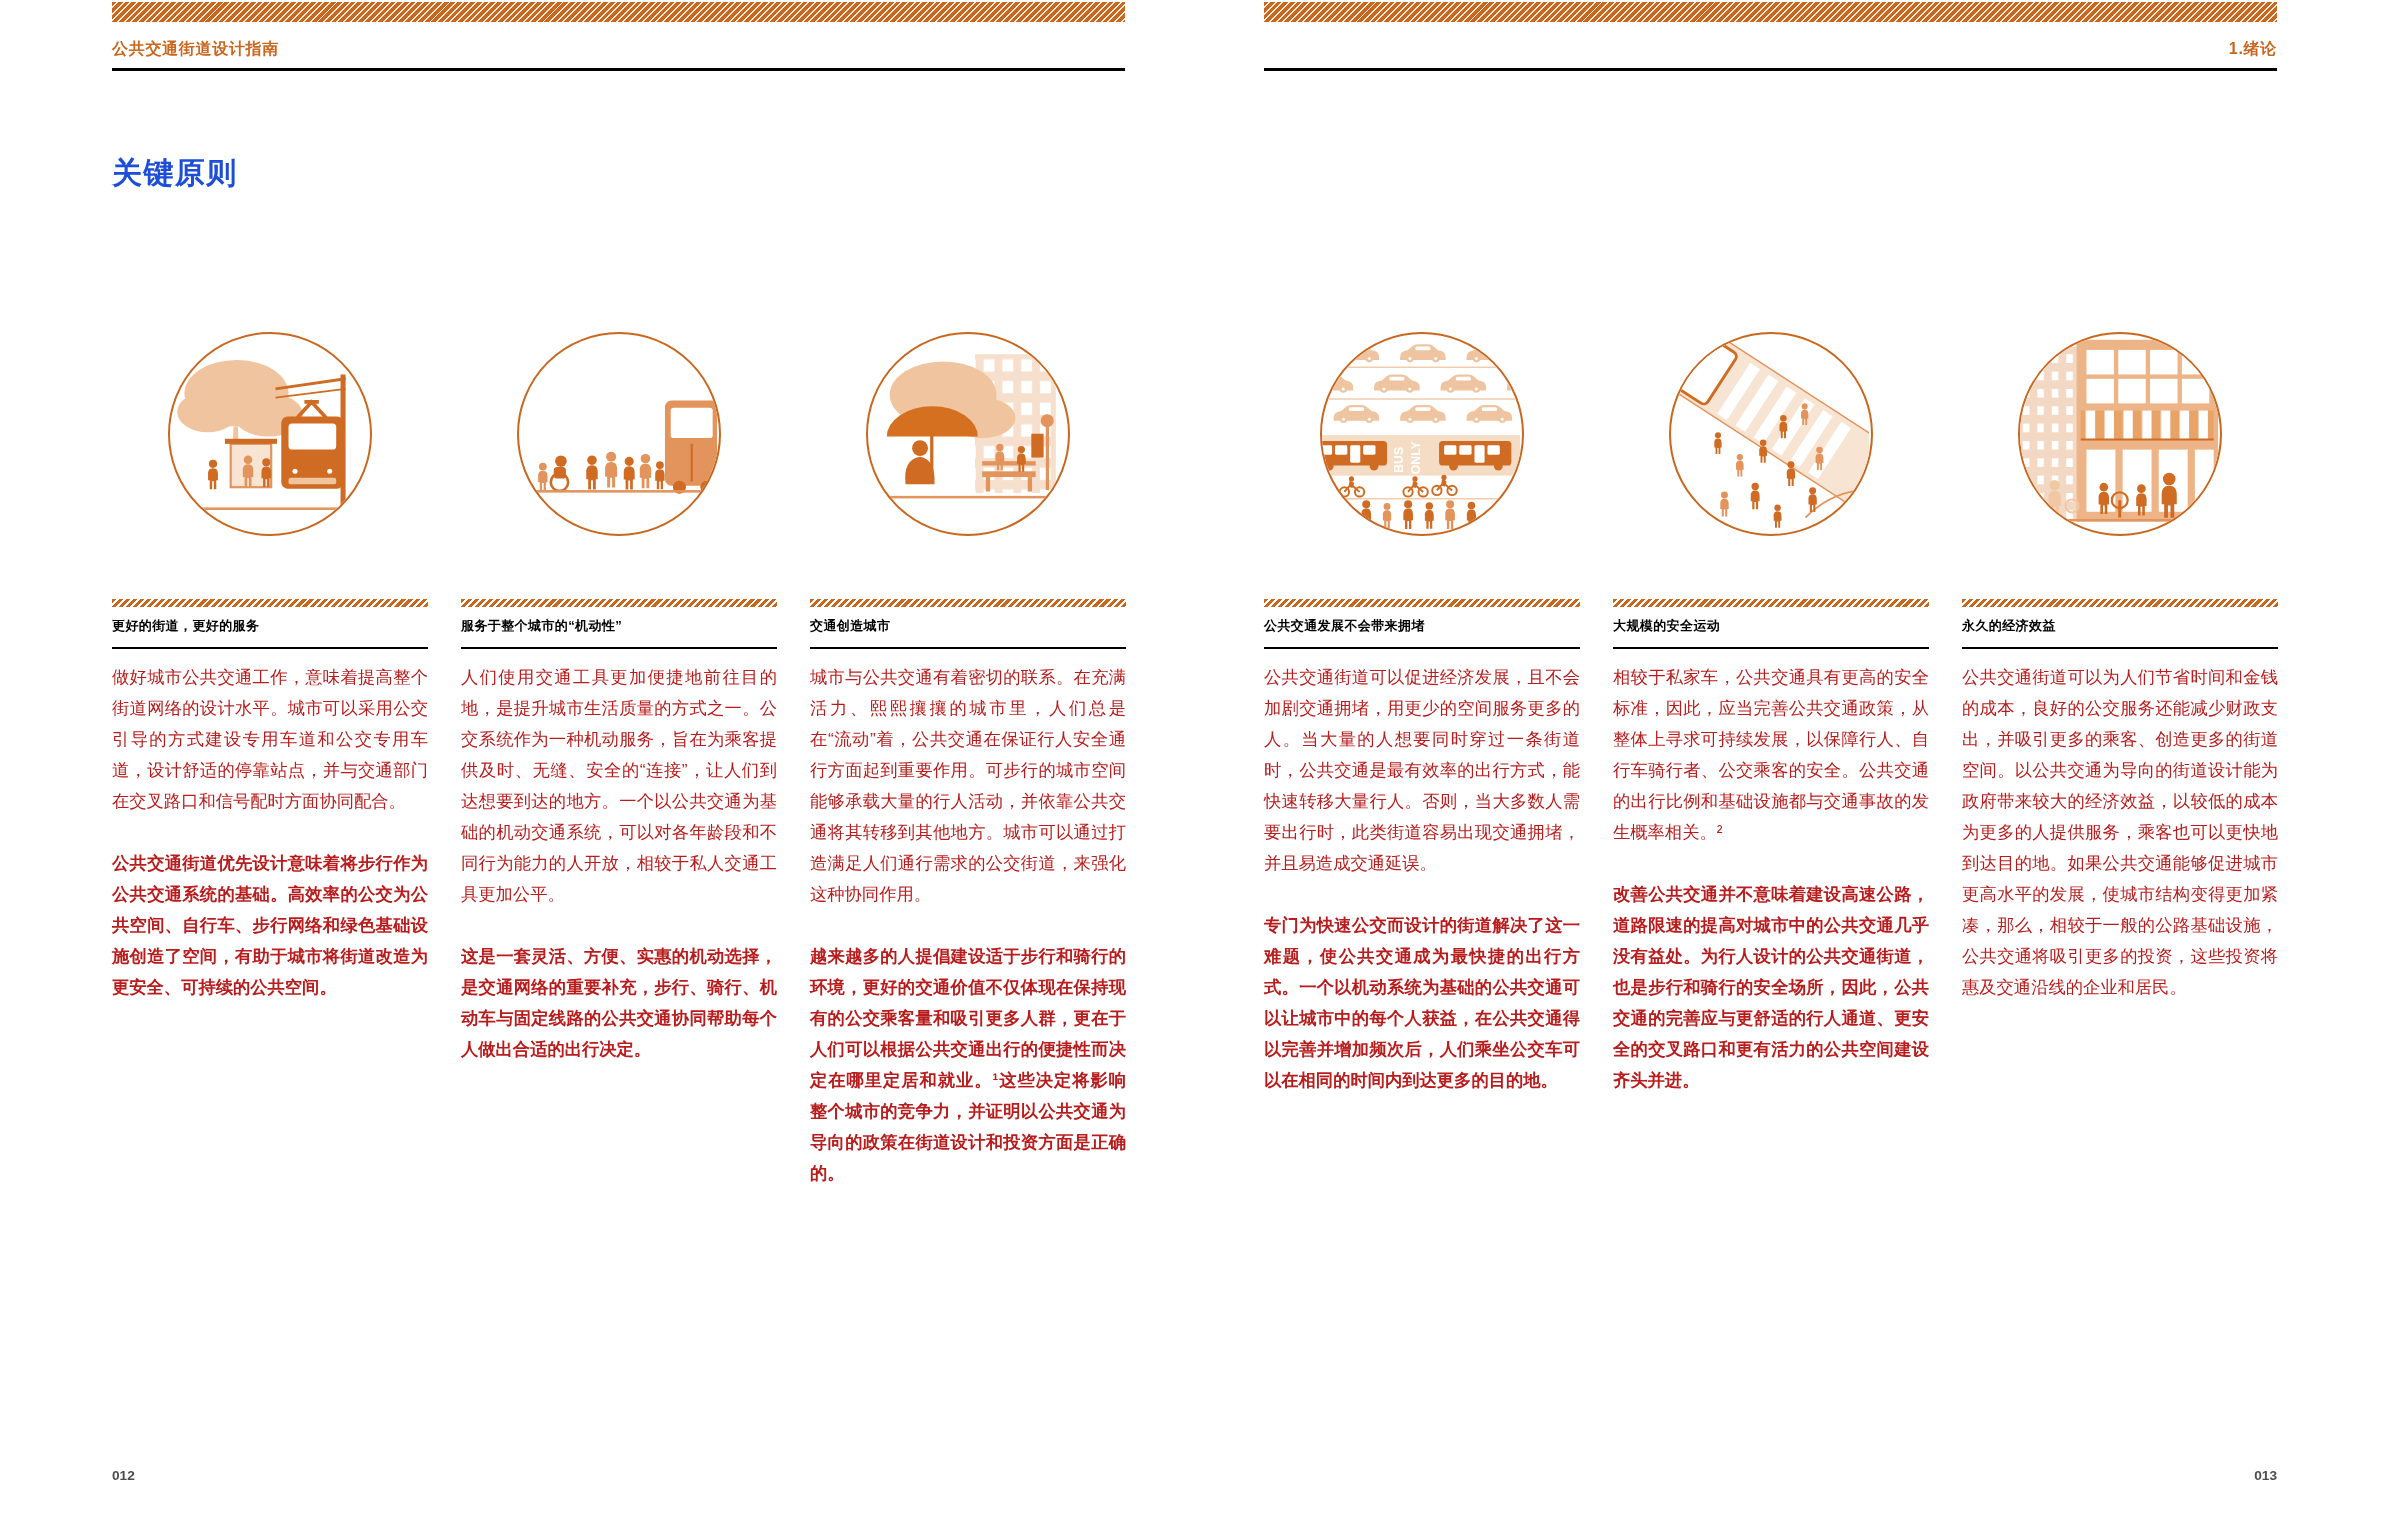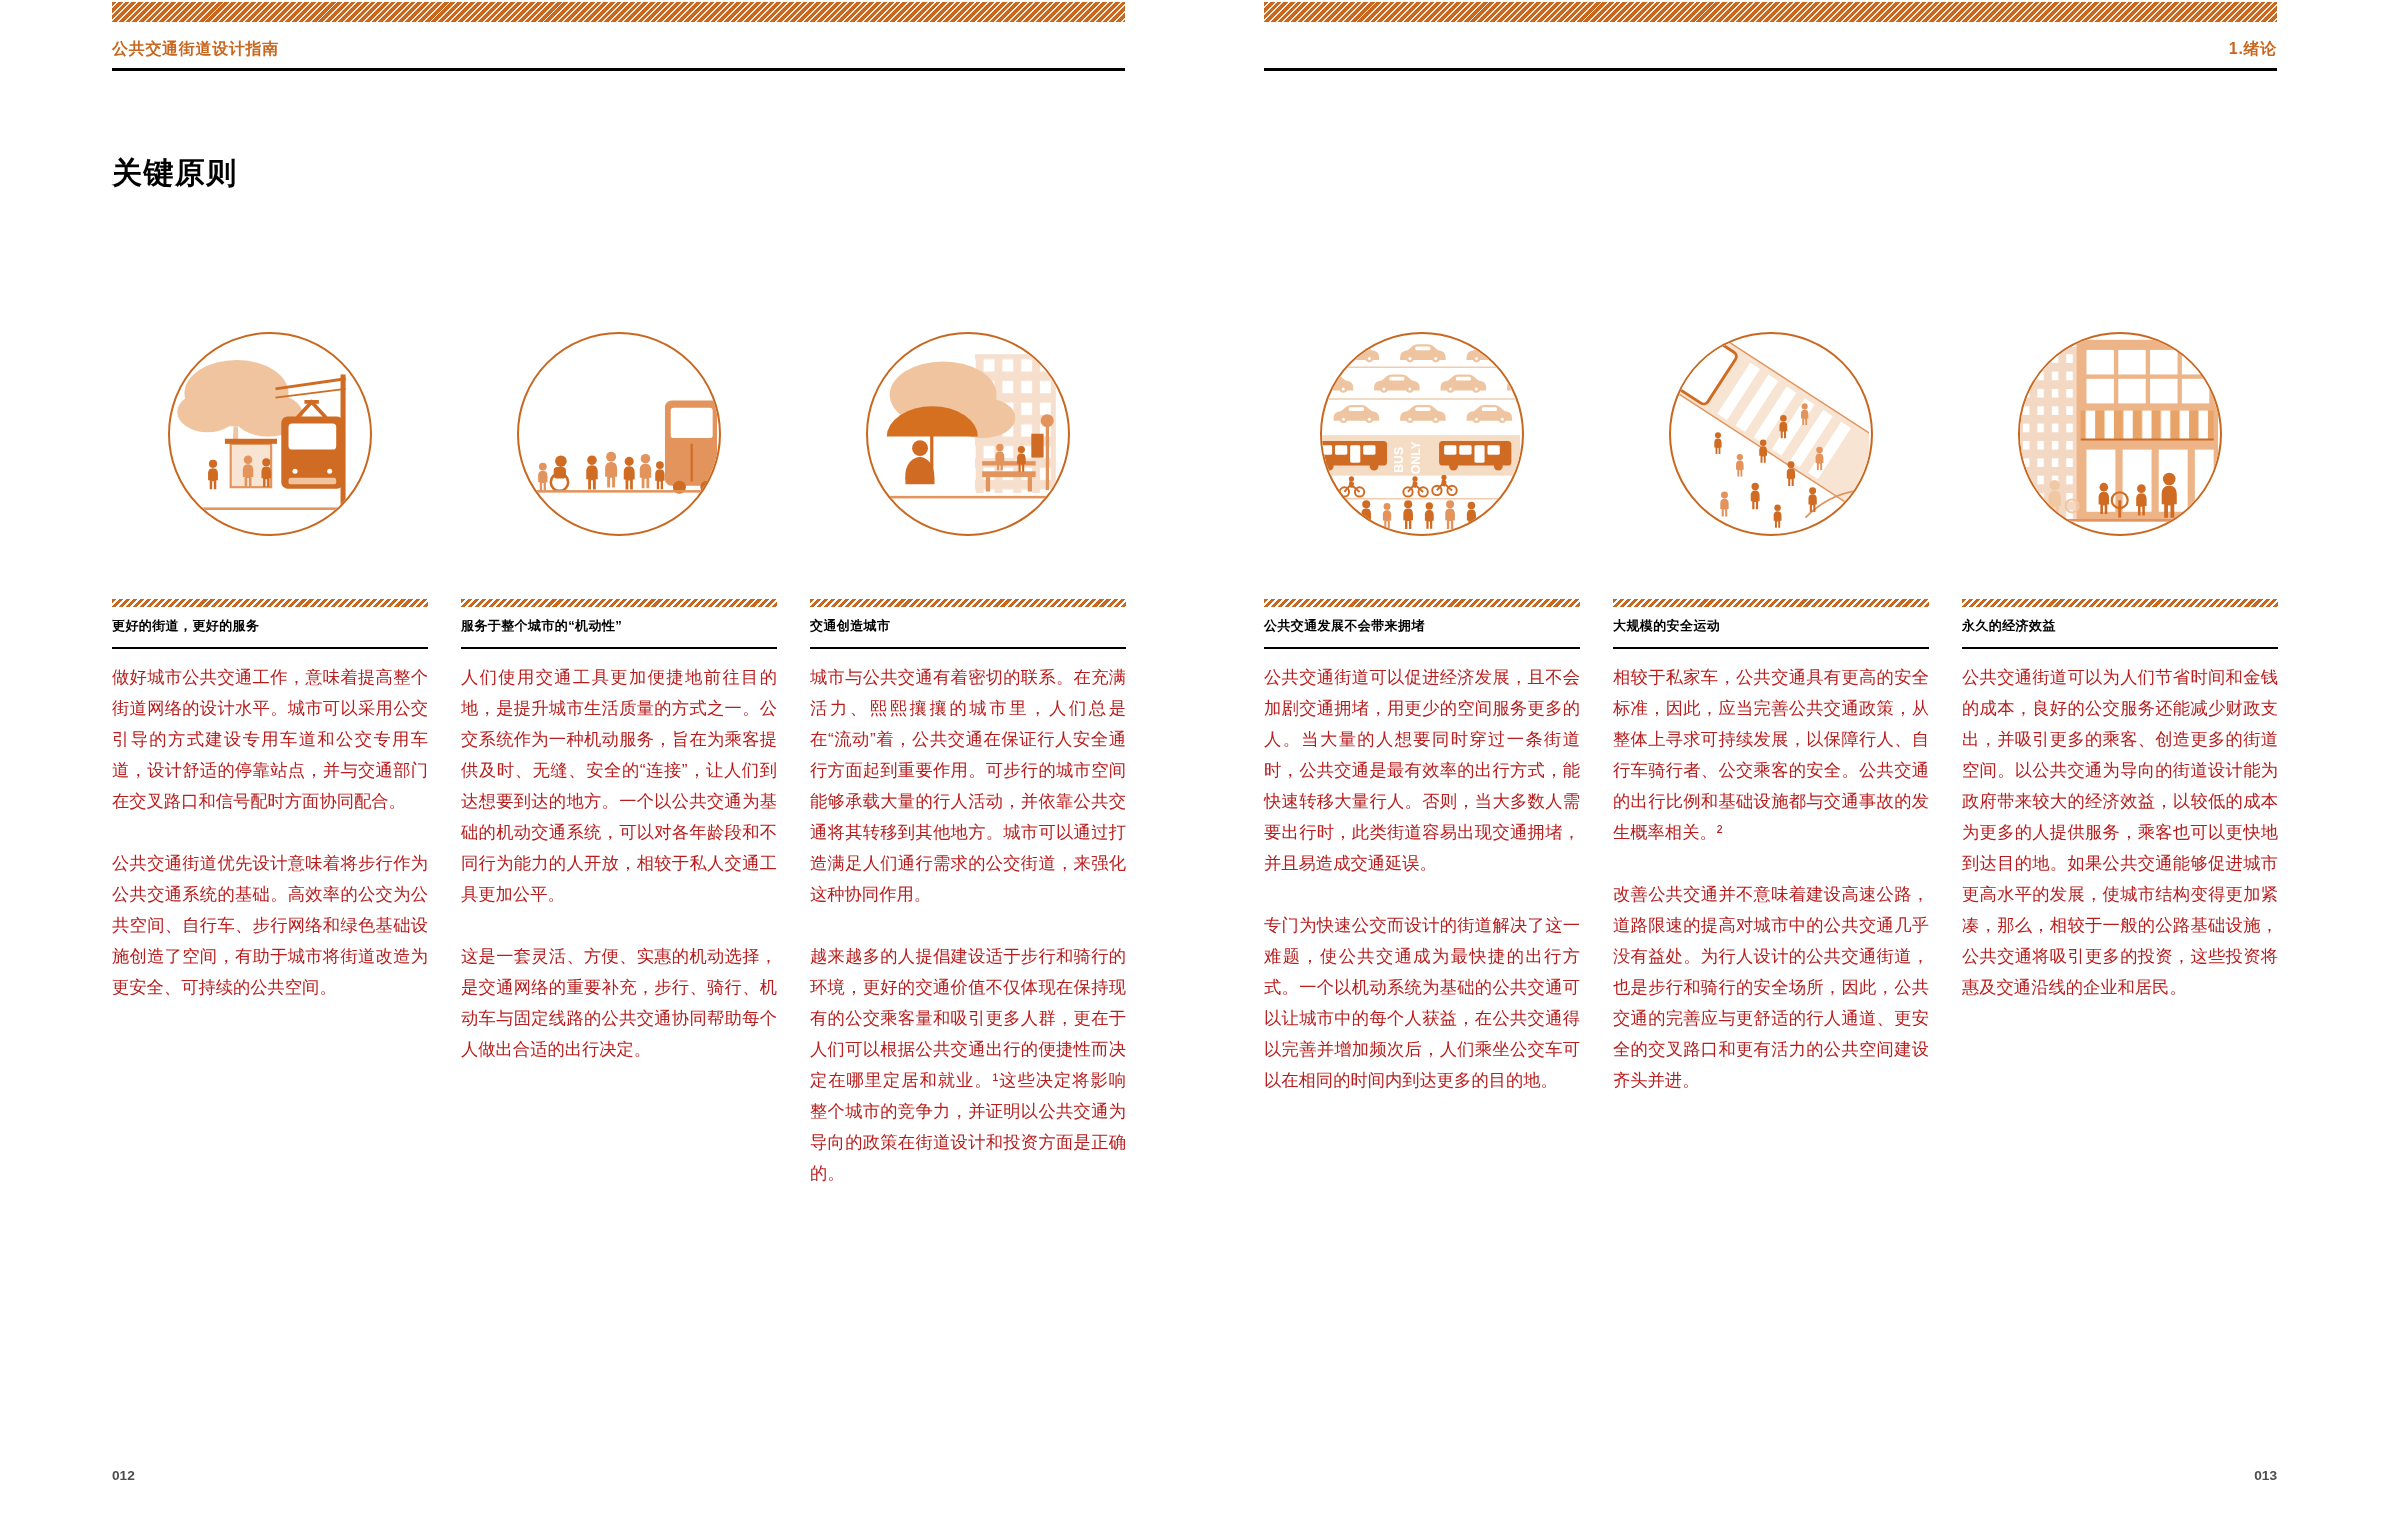--- a/index.html
+++ b/index.html
@@ -18,21 +18,21 @@
   }
   .page-header{
     position:absolute;top:39px;left:0;width:100%;
     font-size:16px;font-weight:bold;color:#c9671f;letter-spacing:0.7px;
   }
   .page.right .page-header{text-align:right;}
   .header-rule{position:absolute;top:68px;left:0;width:100%;height:2.9px;background:#000;}
 
   .big-title{
     position:absolute;top:153px;left:0;margin:0;
-    font-size:30px;font-weight:bold;color:#000000;letter-spacing:1.4px;
+    font-size:30px;font-weight:bold;color:#1d4ed8;letter-spacing:1.4px;
   }
 
   .columns{position:absolute;top:332px;left:0;display:flex;gap:33px;}
   .col{width:316px;}
 
   .illus-wrap{height:267px;display:flex;justify-content:center;align-items:flex-start;}
   .illus{
     width:204px;height:204px;border-radius:50%;
     border:2.9px solid #c9671f;background:#fff;overflow:hidden;box-sizing:border-box;
   }
@@ -41,21 +41,21 @@
   .sec-hatch{
     height:8px;margin-bottom:10px;
     background:repeating-linear-gradient(135deg,#c9671f 0 2.9px,#ffffff 2.9px 5px);
   }
   .sec-heading{font-size:13px;font-weight:bold;color:#000;margin:0 0 11.6px 0;letter-spacing:0.4px;}
   .sec-rule{height:2.9px;background:#000;margin-bottom:12.3px;}
   .col p{
     font-size:17.3px;line-height:31px;margin:0;color:#b91c1c;
     text-align:justify;text-justify:inter-ideograph;
   }
-  .col p + p{margin-top:31px;}
+  .col p + p{margin-top:31px;font-weight:bold;}
 
   .folio{position:absolute;top:1468px;font-size:13.7px;font-weight:bold;color:#4d4d4d;}
   .page.left .folio{left:0;}
   .page.right .folio{right:0;}
 </style>
 </head>
 <body>
 
 <svg width="0" height="0" style="position:absolute" aria-hidden="true">
   <defs>

